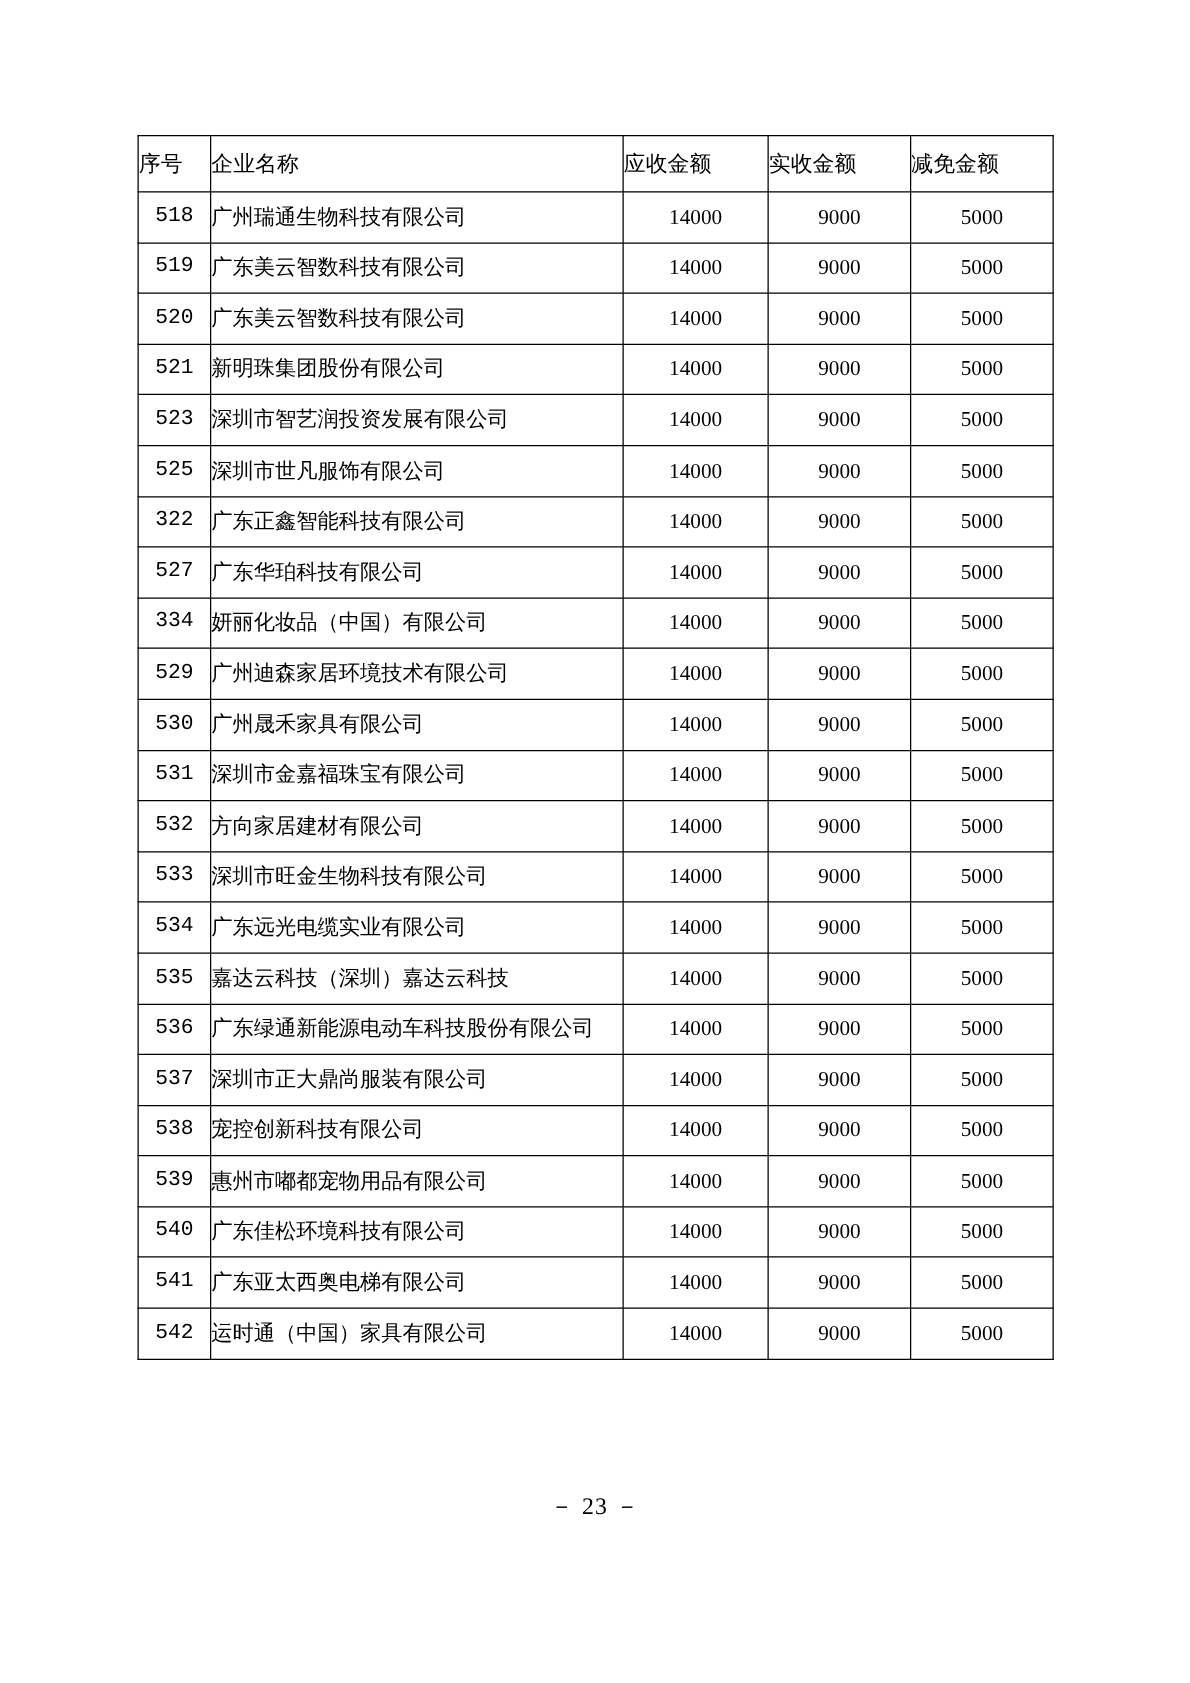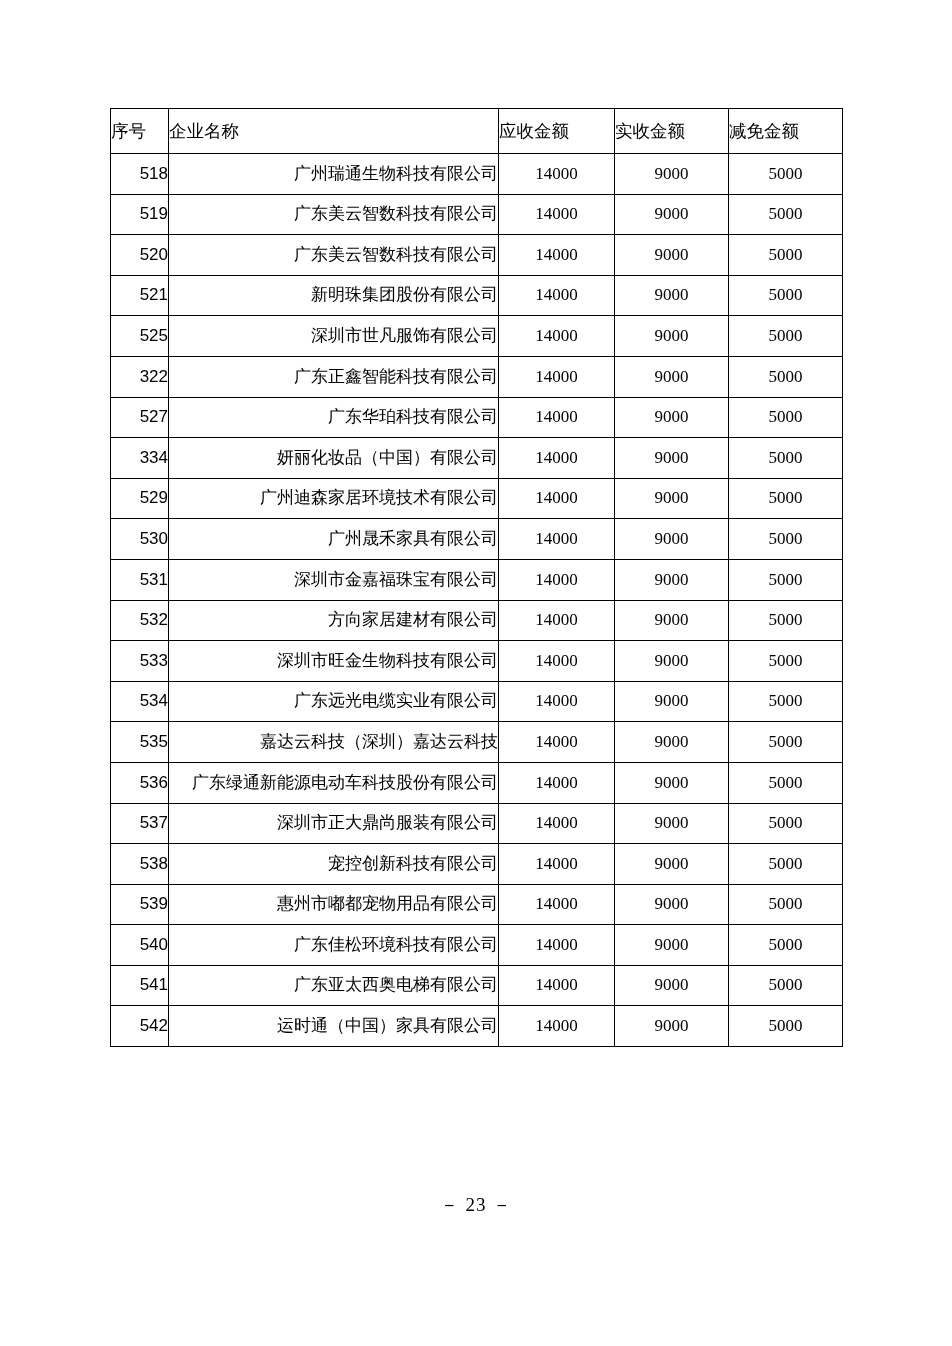--- a/index.html
+++ b/index.html
@@ -48,26 +48,26 @@
     height: 44px;
     font-size: 17.5px;
   }
   col.c-idx { width: 58px; }
   col.c-name { width: 330px; }
   col.c-a { width: 116px; }
   col.c-b { width: 114px; }
   col.c-c { width: 114px; }
 
   td.idx {
-    text-align: right;
-    font-size: 17px;
-    font-family: Liberation Sans, sans-serif;
+    text-align: center;
+    font-size: 17px;
+    font-family: Liberation Mono, monospace;
   }
   td.name {
-    text-align: right;
+    text-align: left;
     padding-left: 10px;
     font-size: 17px;
     white-space: nowrap;
   }
   td.num {
     text-align: center;
     font-size: 17px;
   }
   .page-number {
     position: absolute;
@@ -129,20 +129,27 @@
             <td class="num">5000</td>
           </tr>
           <tr>
             <td class="idx">521</td>
             <td class="name">新明珠集团股份有限公司</td>
             <td class="num">14000</td>
             <td class="num">9000</td>
             <td class="num">5000</td>
           </tr>
           <tr>
+            <td class="idx">523</td>
+            <td class="name">深圳市智艺润投资发展有限公司</td>
+            <td class="num">14000</td>
+            <td class="num">9000</td>
+            <td class="num">5000</td>
+          </tr>
+          <tr>
             <td class="idx">525</td>
             <td class="name">深圳市世凡服饰有限公司</td>
             <td class="num">14000</td>
             <td class="num">9000</td>
             <td class="num">5000</td>
           </tr>
           <tr>
             <td class="idx">322</td>
             <td class="name">广东正鑫智能科技有限公司</td>
             <td class="num">14000</td>

